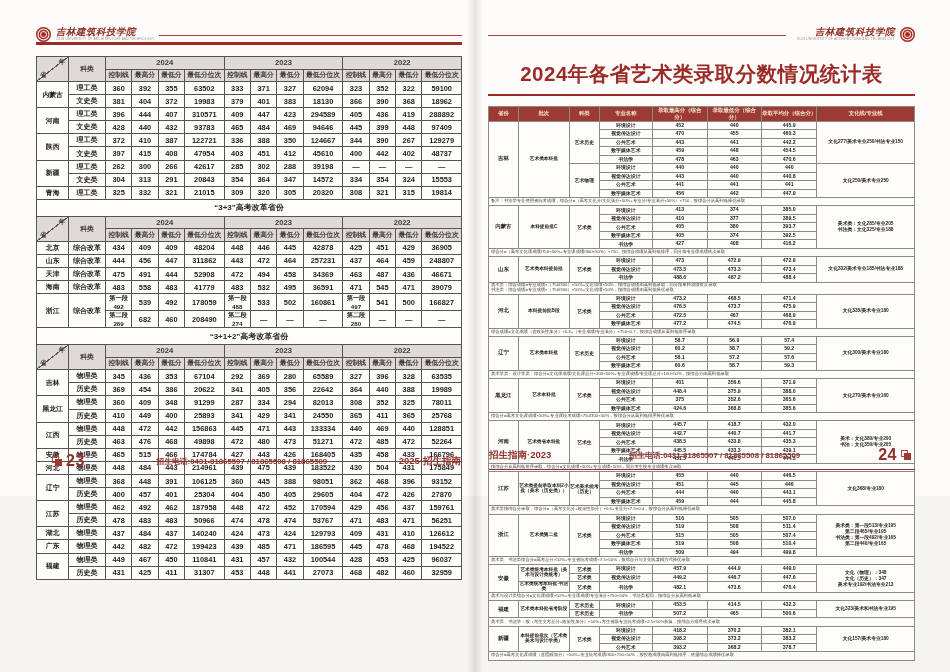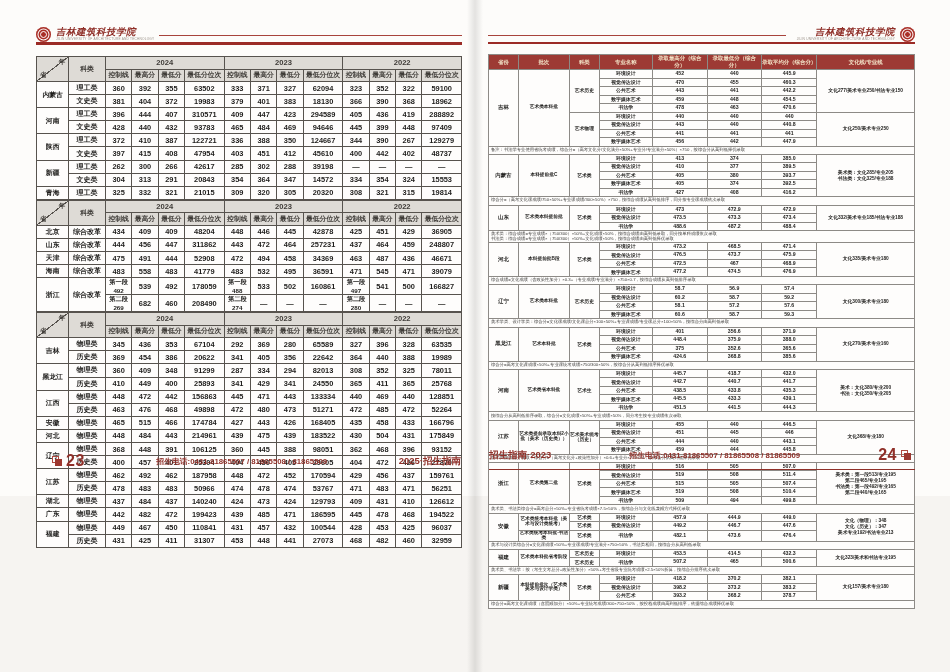--- a/index.html
+++ b/index.html
@@ -266,20 +266,21 @@
               <td>305</td>
               <td>20320</td>
               <td>308</td>
               <td>321</td>
               <td>315</td>
               <td>19814</td>
             </tr>
           </tbody>
         </table>
 
+      <div class="sec-title">“3+3”高考改革省份</div>
 
       <table class="lt">
         <colgroup>
             <col style="width:7.6%">
             <col style="width:8.6%">
           <col style="width:6.2%">
             <col style="width:6.2%">
             <col style="width:6.2%">
             <col style="width:9.3%">
           <col style="width:6.2%">
@@ -409,20 +410,21 @@
               <td>—</td>
               <td>—</td>
               <td class="seg">第二段280</td>
               <td>—</td>
               <td>—</td>
               <td>—</td>
             </tr>
           </tbody>
         </table>
 
+      <div class="sec-title">“3+1+2”高考改革省份</div>
 
       <table class="lt">
         <colgroup>
             <col style="width:7.6%">
             <col style="width:8.6%">
           <col style="width:6.2%">
             <col style="width:6.2%">
             <col style="width:6.2%">
             <col style="width:9.3%">
           <col style="width:6.2%">
@@ -732,20 +734,21 @@
   <div class="page right">
     <div class="pg-header">
       <span class="hdr-line" style="margin:3px 6px 0 0;"></span>
       <span class="school" style="text-align:right;">
         <span class="cn">吉林建筑科技学院</span>
         <span class="en">JILIN UNIVERSITY OF ARCHITECTURE AND TECHNOLOGY</span>
       </span>
       <span class="logo"></span>
     </div>
 
+    <div class="pg-title">2024年各省艺术类录取分数情况统计表</div>
     <div class="title-rule"></div>
 
     <table class="rt">
       <colgroup>
         <col style="width:7%">
           <col style="width:12%">
           <col style="width:7%">
           <col style="width:12.5%">
         <col style="width:12.8%">
           <col style="width:12.8%">

